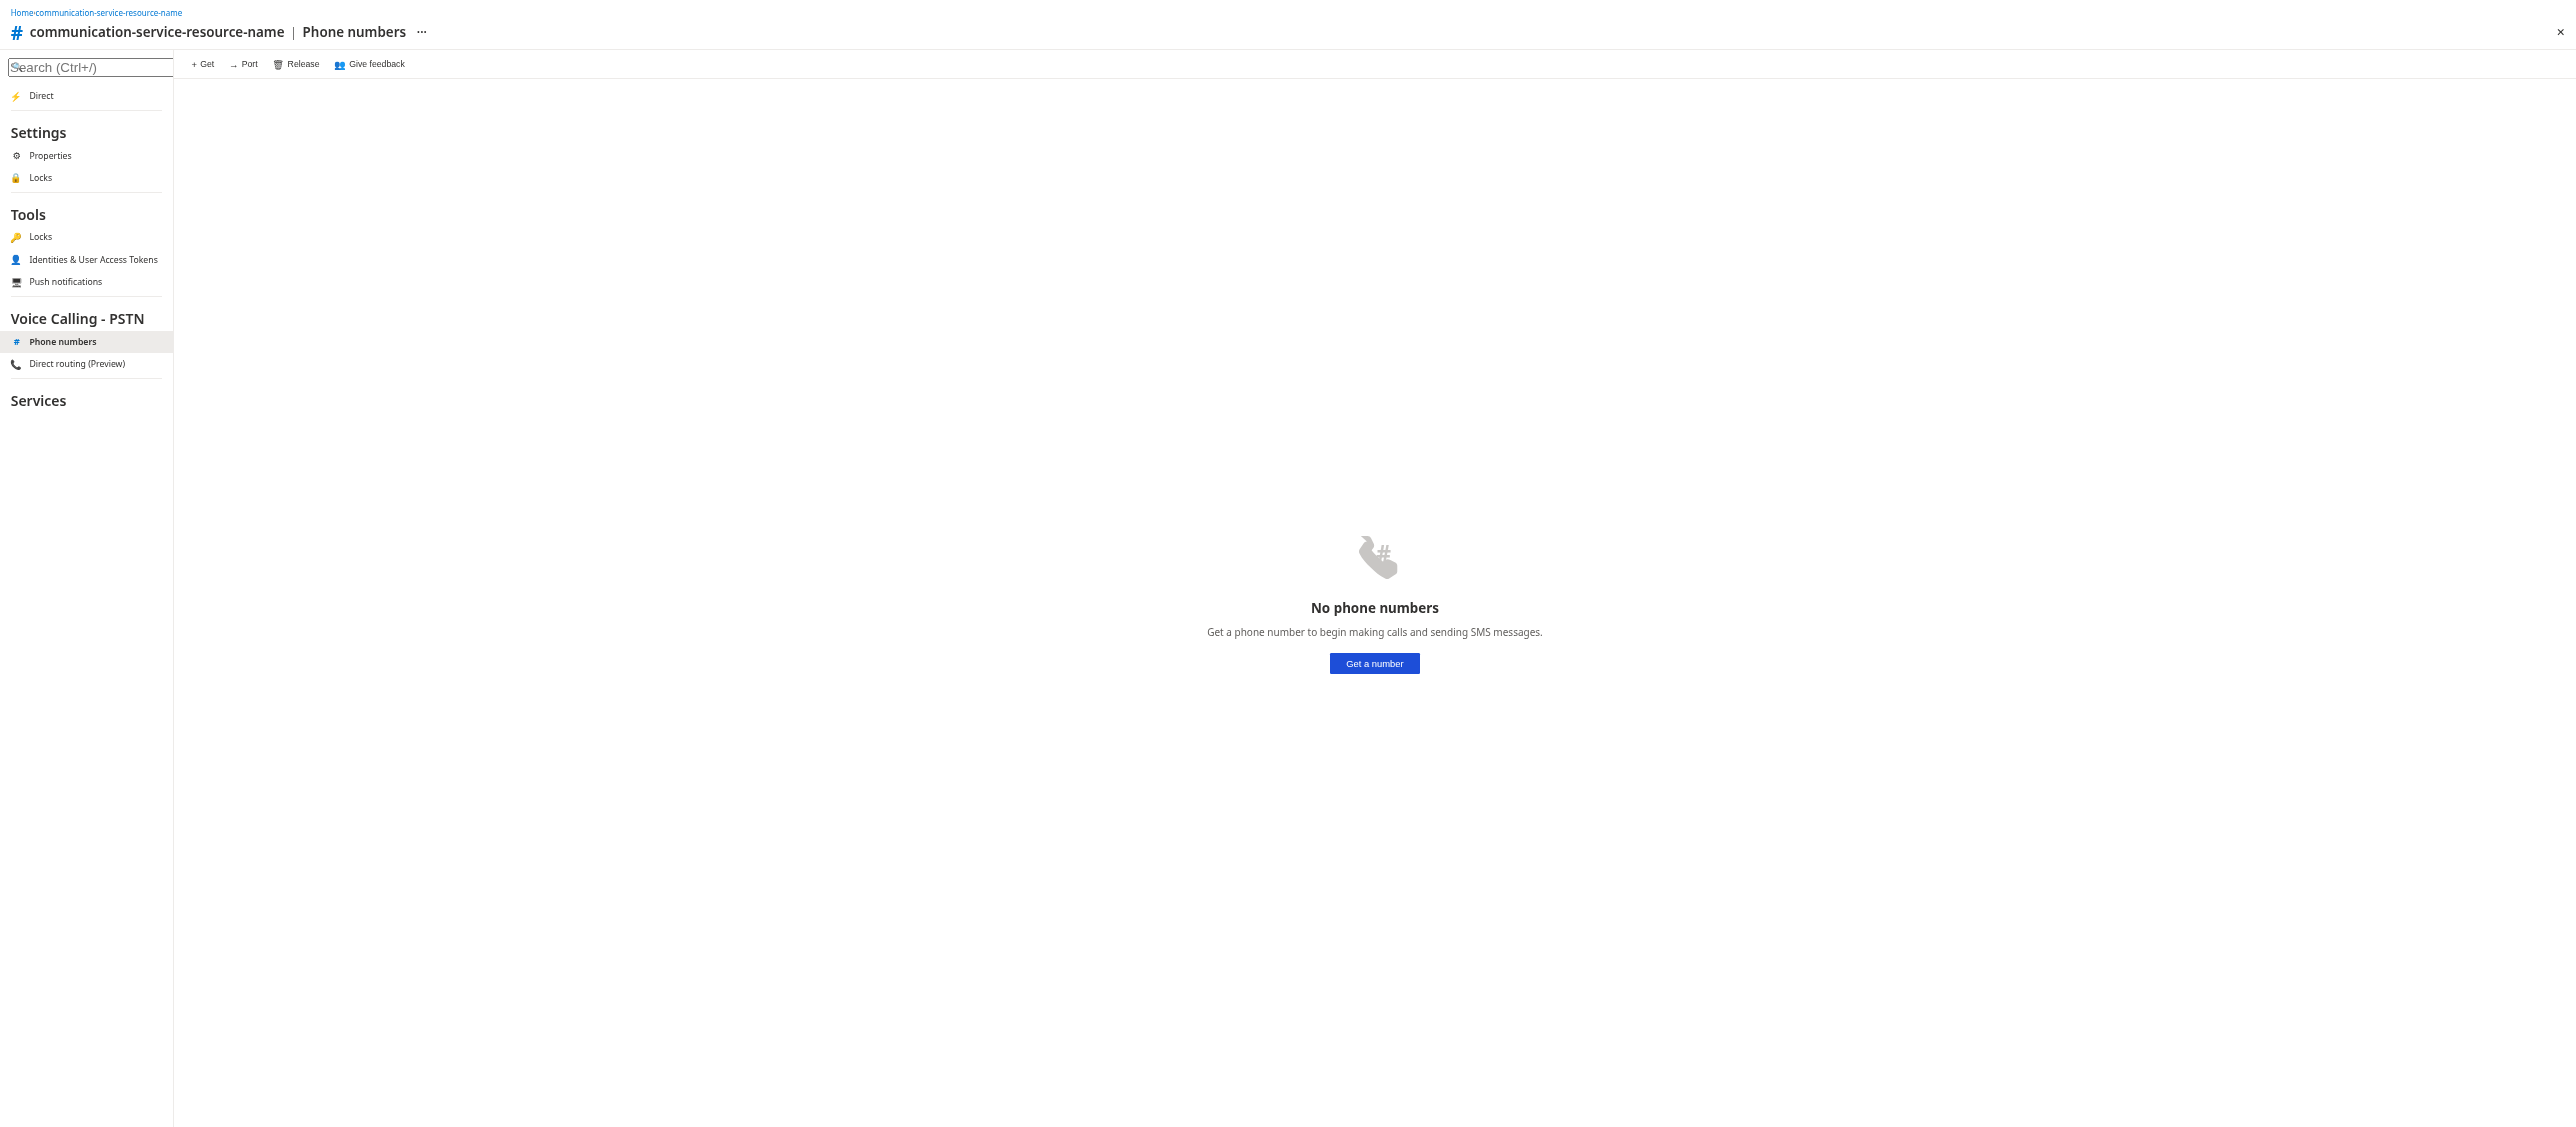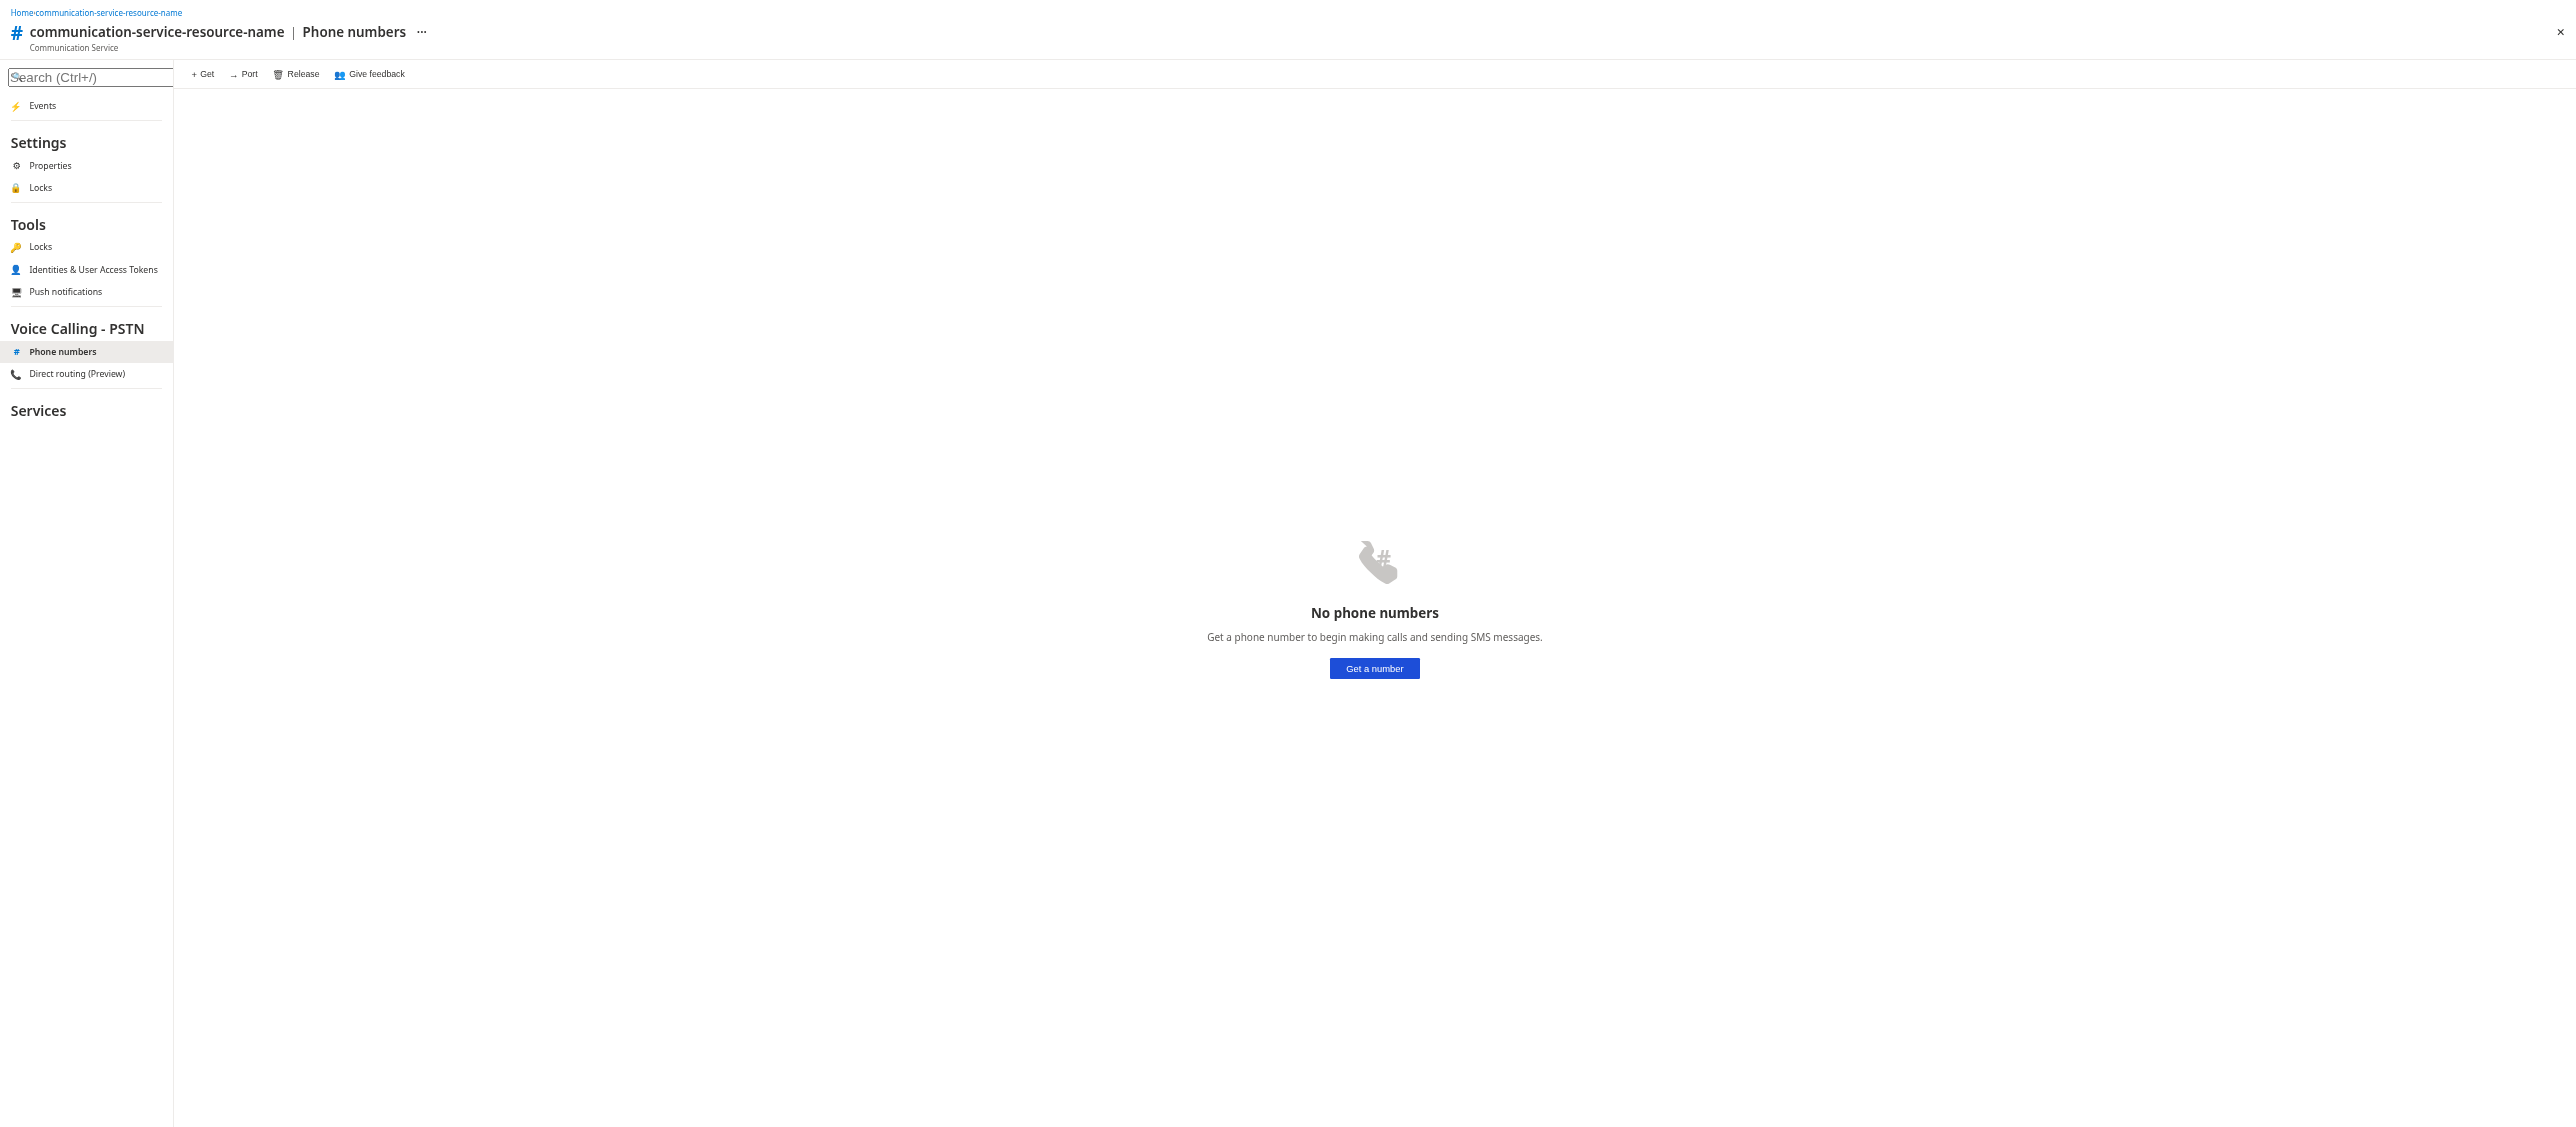--- a/index.html
+++ b/index.html
@@ -58,36 +58,35 @@
 
 <div class="page-header">
   <div class="page-header-icon">#</div>
   <div class="page-header-text">
     <div class="page-header-title">
       <span>communication-service-resource-name</span>
       <span class="page-header-divider">|</span>
       <span>Phone numbers</span>
       <span class="page-header-more">···</span>
     </div>
-    <div class="page-header-subtitle">Communication Service</div>
   </div>
   <button class="page-header-close">✕</button>
 </div>
 
 <div class="body-layout">
 
   <div class="sidebar">
     <div style="position:relative; margin: 2.7px 8px 8px;">
       <span class="sidebar-search-icon">🔍</span>
       <input type="text" placeholder="Search (Ctrl+/)" style="">
     </div>
 
     <div class="sidebar-item">
       <span class="sidebar-item-icon">⚡</span>
-      <span>Events</span>
+      <span>Direct</span>
     </div>
 
     <div class="sidebar-divider"></div>
     <div class="sidebar-section">Settings</div>
 
     <div class="sidebar-item">
       <span class="sidebar-item-icon">⚙</span>
       <span>Properties</span>
     </div>
     <div class="sidebar-item">

